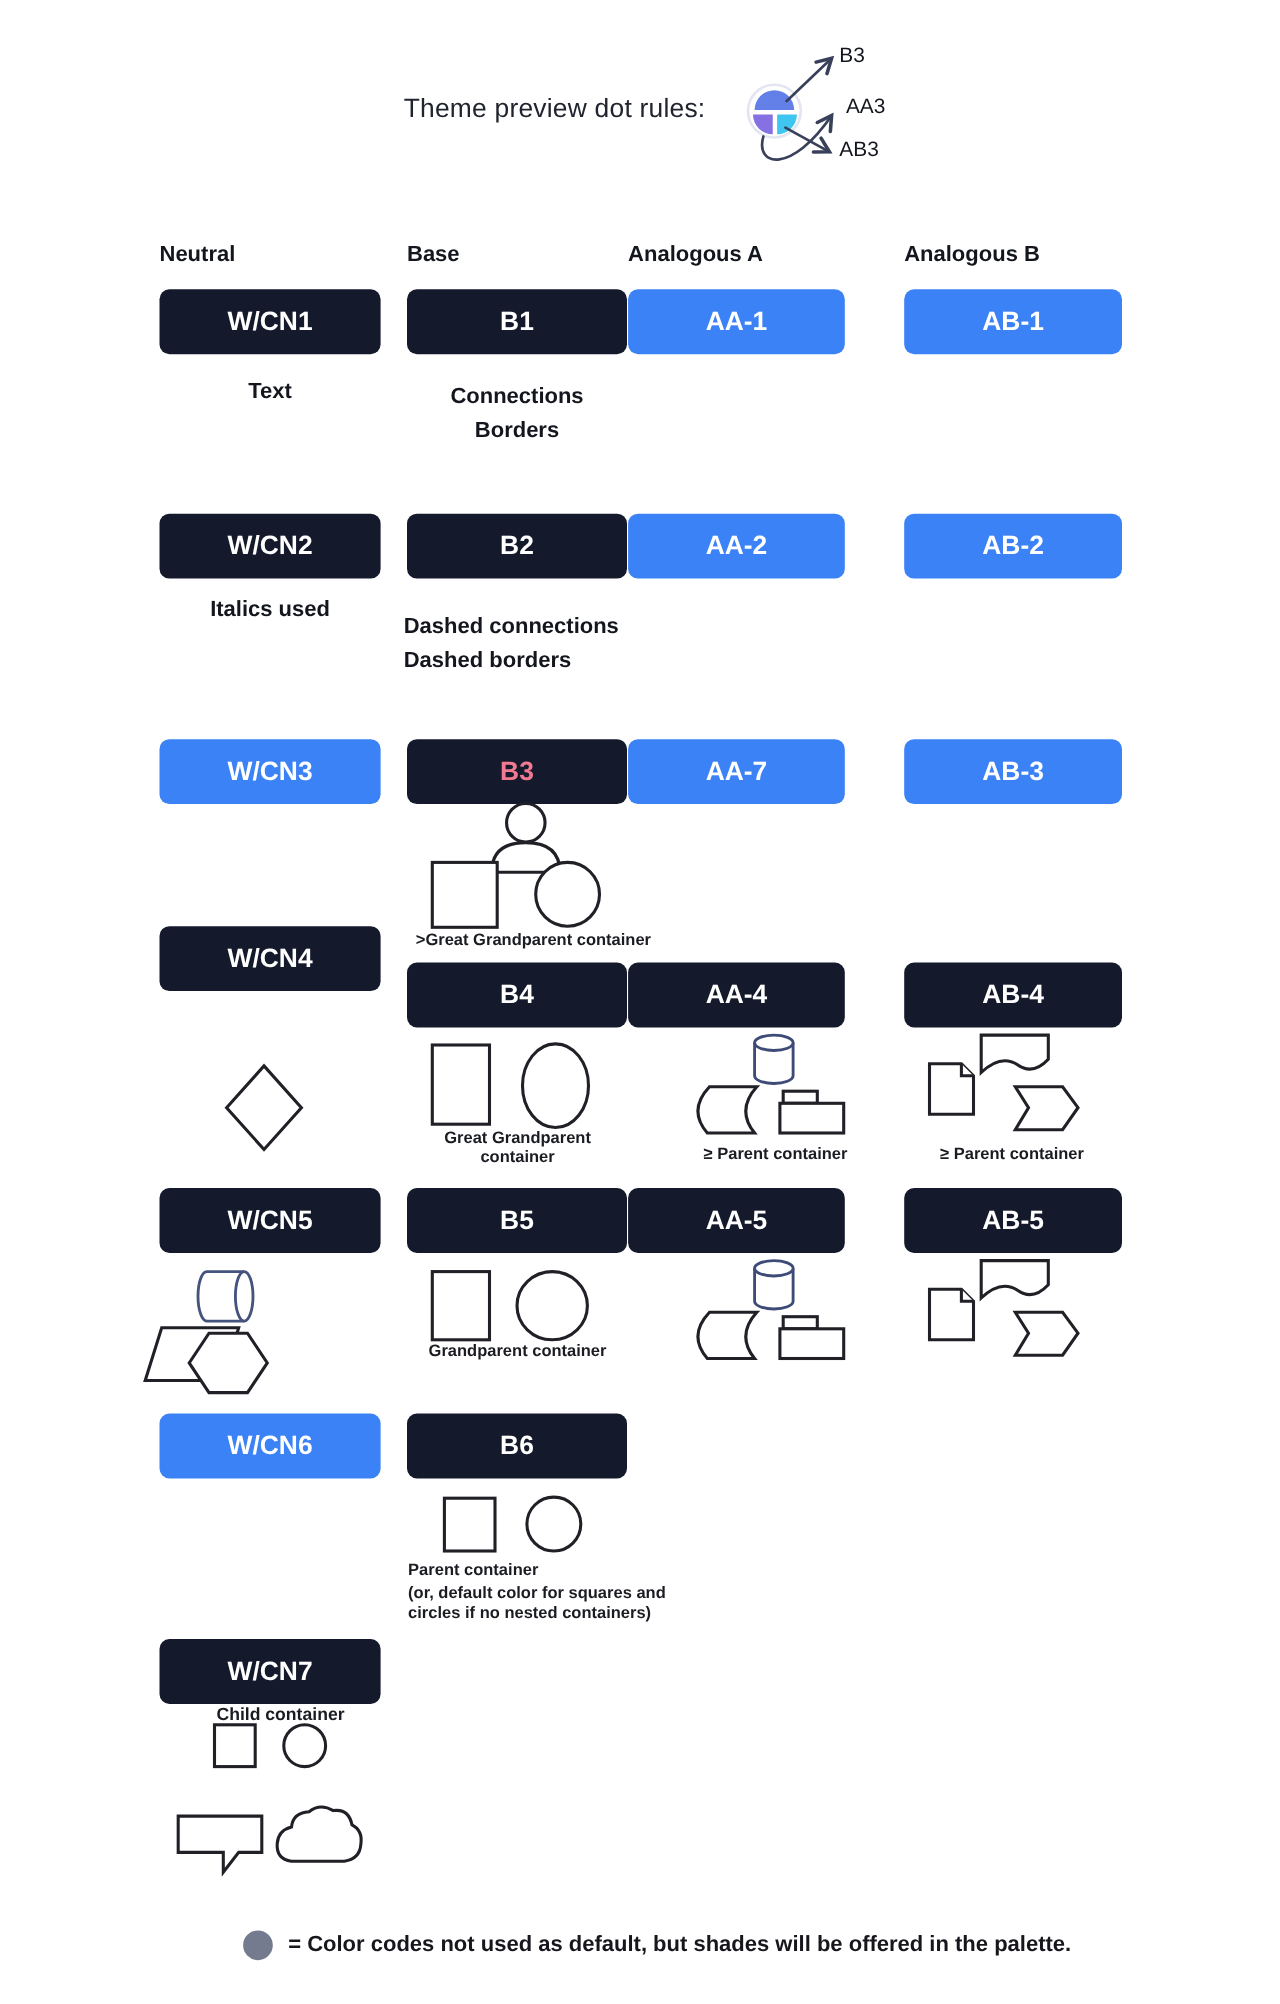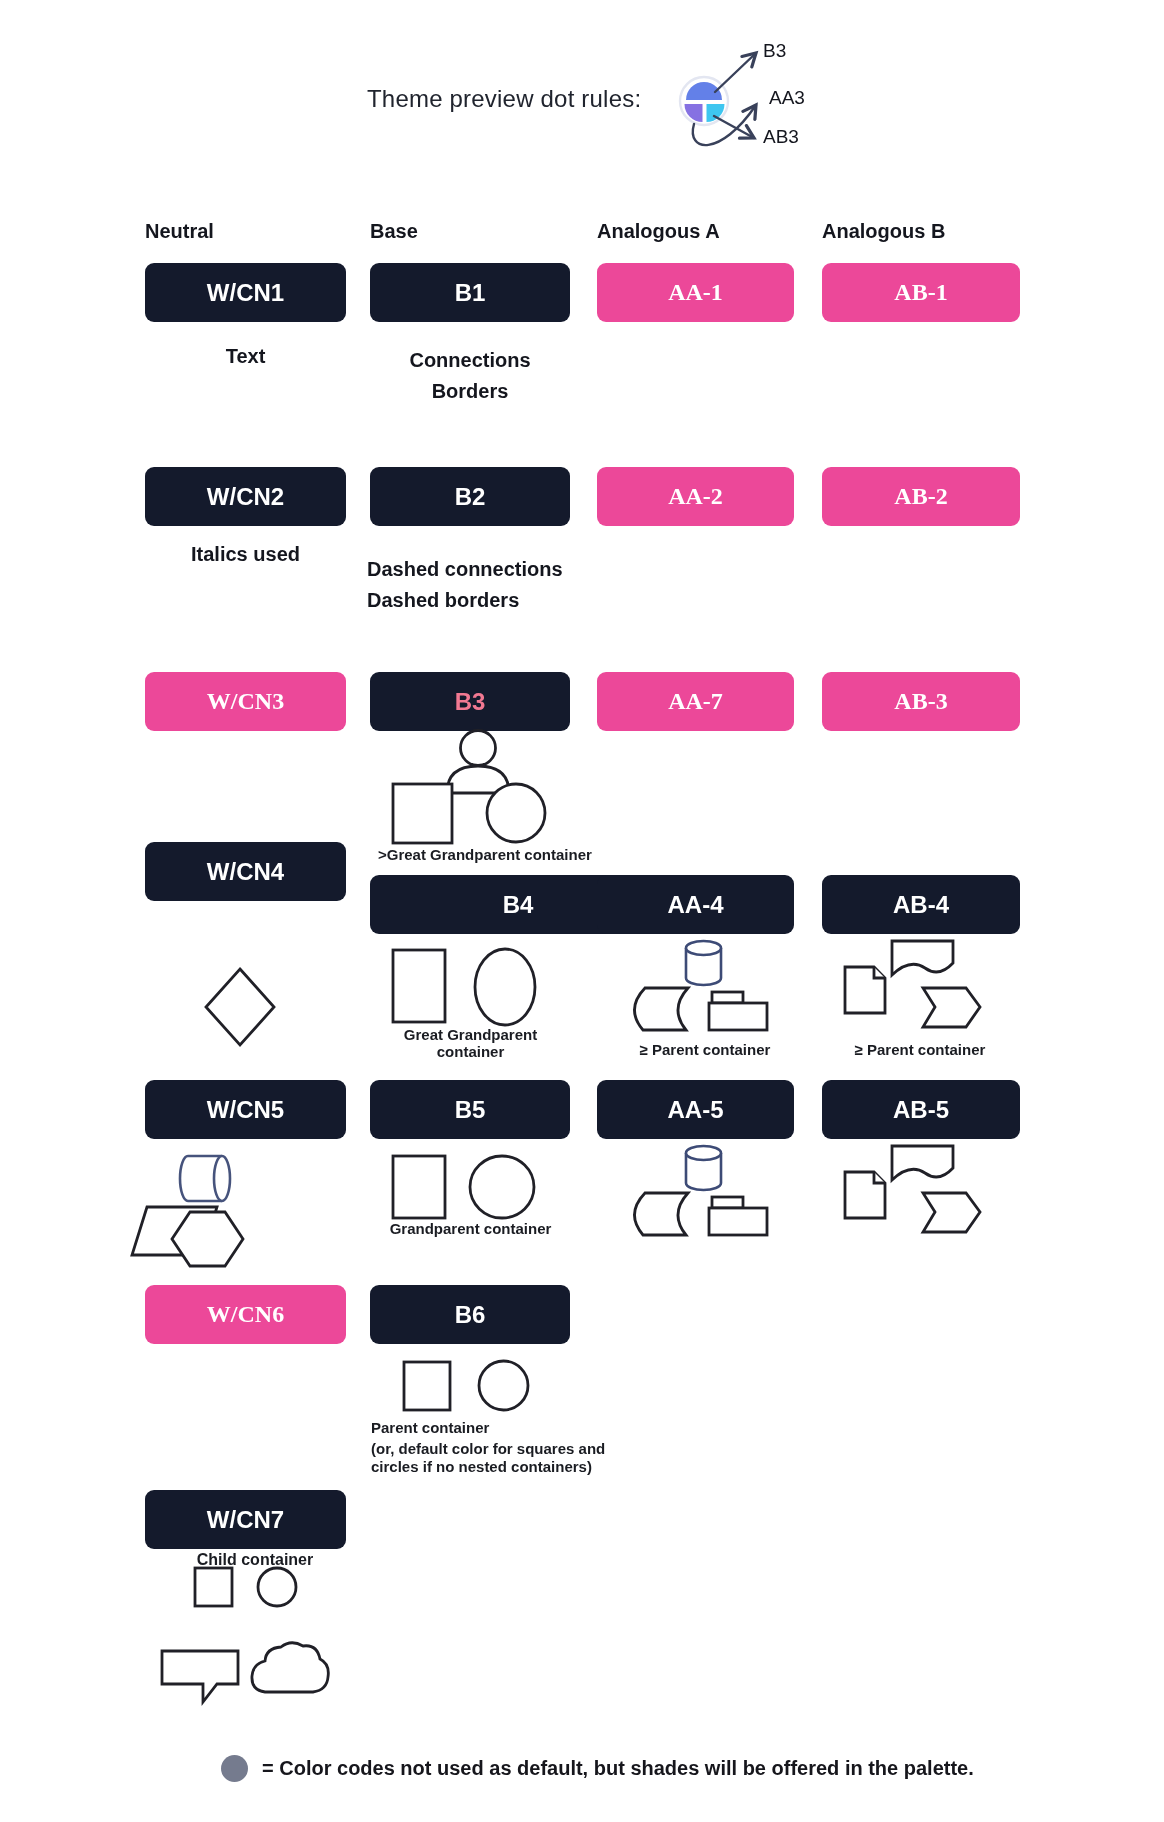--- a/index.html
+++ b/index.html
@@ -5,25 +5,25 @@
   html,body{margin:0;padding:0;background:#ffffff;}
   .canvas{position:relative;width:1164px;height:1822px;background:#ffffff;
           font-family:"Liberation Sans",sans-serif;color:#15181F;overflow:hidden;}
   .abs{position:absolute;}
   .title{font-size:24px;font-weight:400;color:#20242E;letter-spacing:.2px;}
   .legend-label{font-size:19px;font-weight:400;color:#14161E;}
   .hdr{font-size:20px;font-weight:700;text-align:left;color:#14161E;}
   .sw{position:absolute;height:59px;border-radius:9px;display:flex;align-items:center;
       justify-content:center;font-size:24px;font-weight:700;color:#ffffff;}
   .dark{background:#141A2C;}
-  .gray{background:#ec4899;font-family:Liberation Serif, serif;}
+  .gray{background:#3b82f6;}
   .pinktext{color:#F27992;}
   .c1{left:145px;width:201px;}
   .c2{left:370px;width:200px;}
-  .c3{left:597px;width:197px;}
+  .c3{left:571px;width:197px;}
   .c4{left:822px;width:198px;}
   .cap{font-size:20px;font-weight:700;color:#14161E;}
   .capc{text-align:center;}
   .cap2{line-height:31px;}
   .small{font-size:15px;font-weight:700;color:#1A1C22;}
   .shape{stroke:#202027;stroke-width:2.8;fill:#ffffff;}
   .cylshape{stroke:#3D4B76;stroke-width:2.6;fill:#ffffff;}
   .graycyl{stroke:#46537C;stroke-width:2.6;fill:#ffffff;}
   .arrowline{stroke:#39415A;stroke-width:2.4;fill:none;stroke-linecap:round;}
   .footer-dot{position:absolute;width:27px;height:27px;border-radius:50%;background:#757B8E;}
@@ -90,21 +90,21 @@
 
   <svg class="abs" style="left:380px;top:720px;" width="220" height="140">
     <circle class="shape" cx="98" cy="28" r="17.5"></circle>
     <path class="shape" d="M67,73 Q67,46 98,46 Q129,46 129,73 Z"></path>
     <rect class="shape" x="13" y="64" width="59" height="59"></rect>
     <circle class="shape" cx="136" cy="93" r="29"></circle>
   </svg>
   <div class="abs small" style="left:378px;top:846px;">&gt;Great Grandparent container</div>
 
   <div class="sw dark c1" style="top:842px;">W/CN4</div>
-  <div class="sw dark c2" style="top:875px;padding-left:48px;">B4</div>
+  <div class="sw dark c2" style="top:875px;">B4</div>
   <div class="sw dark c3" style="top:875px;">AA-4</div>
   <div class="sw dark c4" style="top:875px;">AB-4</div>
 
   <svg class="abs" style="left:195px;top:965px;" width="100" height="90">
     <polygon class="shape" points="45,4 79,42 45,80 11,42"></polygon>
   </svg>
 
   <svg class="abs" style="left:385px;top:944px;" width="170" height="86">
     <rect class="shape" x="8" y="6" width="52" height="72"></rect>
     <ellipse class="shape" cx="120" cy="43" rx="30" ry="38"></ellipse>

